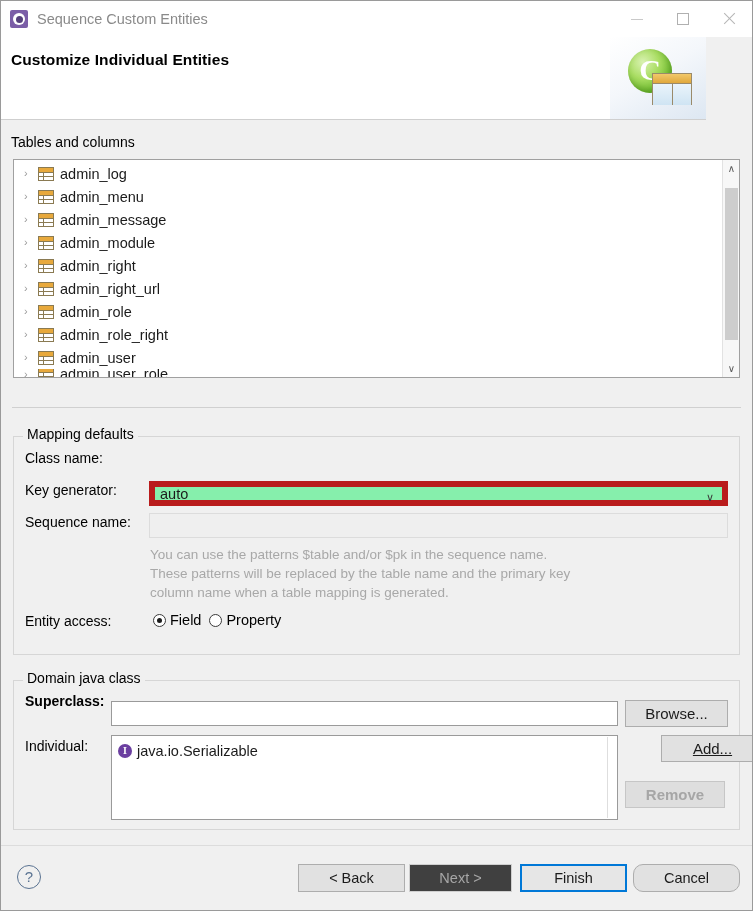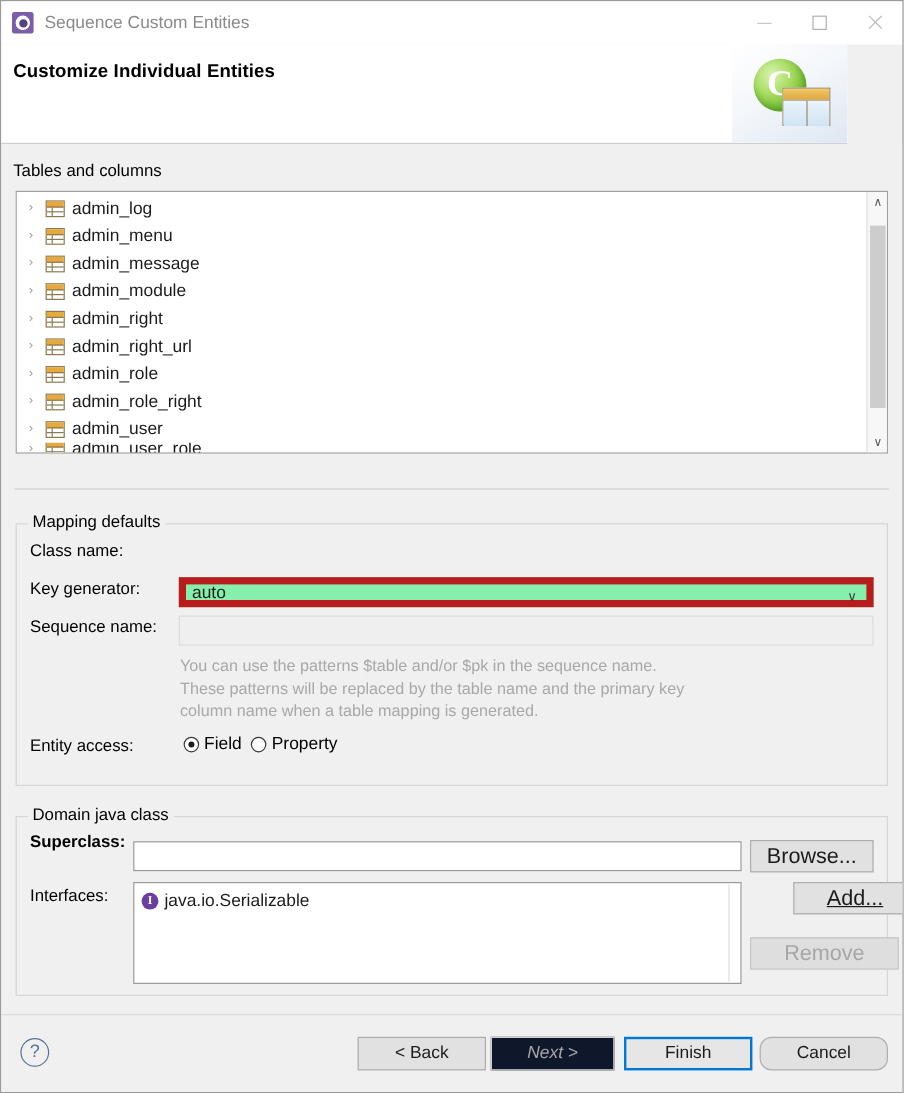--- a/index.html
+++ b/index.html
@@ -422,21 +422,21 @@
     right: 9px; top: 1px; bottom: 1px;
     width: 1px;
     background: #dedede;
   }
 
   .btn {
     box-sizing: border-box;
     background: #e1e1e1;
     border: 1px solid #adadad;
     font-family: "Liberation Sans", sans-serif;
-    font-size: 18px;
+    font-size: 15px;
     color: #1b1b1b;
     display: flex;
     align-items: center;
     justify-content: center;
     position: absolute;
     padding: 0;
   }
   .btn.disabled {
     color: #a6a6a6;
     border-color: #c6c6c6;
@@ -476,22 +476,21 @@
     font-size: 14.5px;
     color: #1b1b1b;
     display: flex;
     align-items: center;
     justify-content: center;
     padding: 0;
   }
   .footer-btn.disabled {
     color: #a6a6a6;
     border-color: #cfcfcf;
-    background: #0f172a;
-    font-style: italic;
+    background: #404040;
   }
   .footer-btn.default {
     border: 2px solid #0078d7;
     background: #e6e6e6;
   }
 </style>
 </head>
 <body>
 
 <div id="dialog">
@@ -654,33 +653,33 @@
 
     <div id="domain-group"></div>
     <div class="group-label" id="domain-label">Domain java class</div>
 
     <div class="frow" style="left:24px; top:573px;font-weight:bold;">
       <span class="flabel">Superclass:</span>
     </div>
     <div class="ftext" style="position:absolute; left:110px; top:581px; width:507px; border-color:#9a9a9a;"></div>
 
     <div class="frow" style="left:24px; top:618px;">
-      <span class="flabel">Interfaces:</span>
+      <span class="flabel">Individual:</span>
     </div>
     <div id="interfaces-box" style="left:110px; top:615px; width:507px; height:85px;">
       <div class="iface-row" style="margin-top:4px;">
         <span class="iface-icon">I</span>
         <span>java.io.Serializable</span>
       </div>
       <div id="iface-divider"></div>
     </div>
 
     <div class="btn" style="left:624px; top:580px; width:103px; height:27px;">Browse...</div>
     <div class="btn" style="left:660px; top:615px; width:103px; height:27px;text-decoration:underline;">Add...</div>
-    <div class="btn disabled" style="left:624px; top:661px; width:124px; height:27px;">Remove</div>
+    <div class="btn disabled" style="left:624px; top:661px; width:100px; height:27px;font-weight:bold;">Remove</div>
 
   </div>
 
   <div id="footer"></div>
   <div id="help-icon">?</div>
   <div class="footer-btn" style="left:297px; width:107px;">&lt; Back</div>
   <div class="footer-btn disabled" style="left:408px; width:103px;">Next &gt;</div>
   <div class="footer-btn default" style="left:519px; width:107px;">Finish</div>
   <div class="footer-btn" style="left:632px; width:107px;border-radius:10px;">Cancel</div>
 

